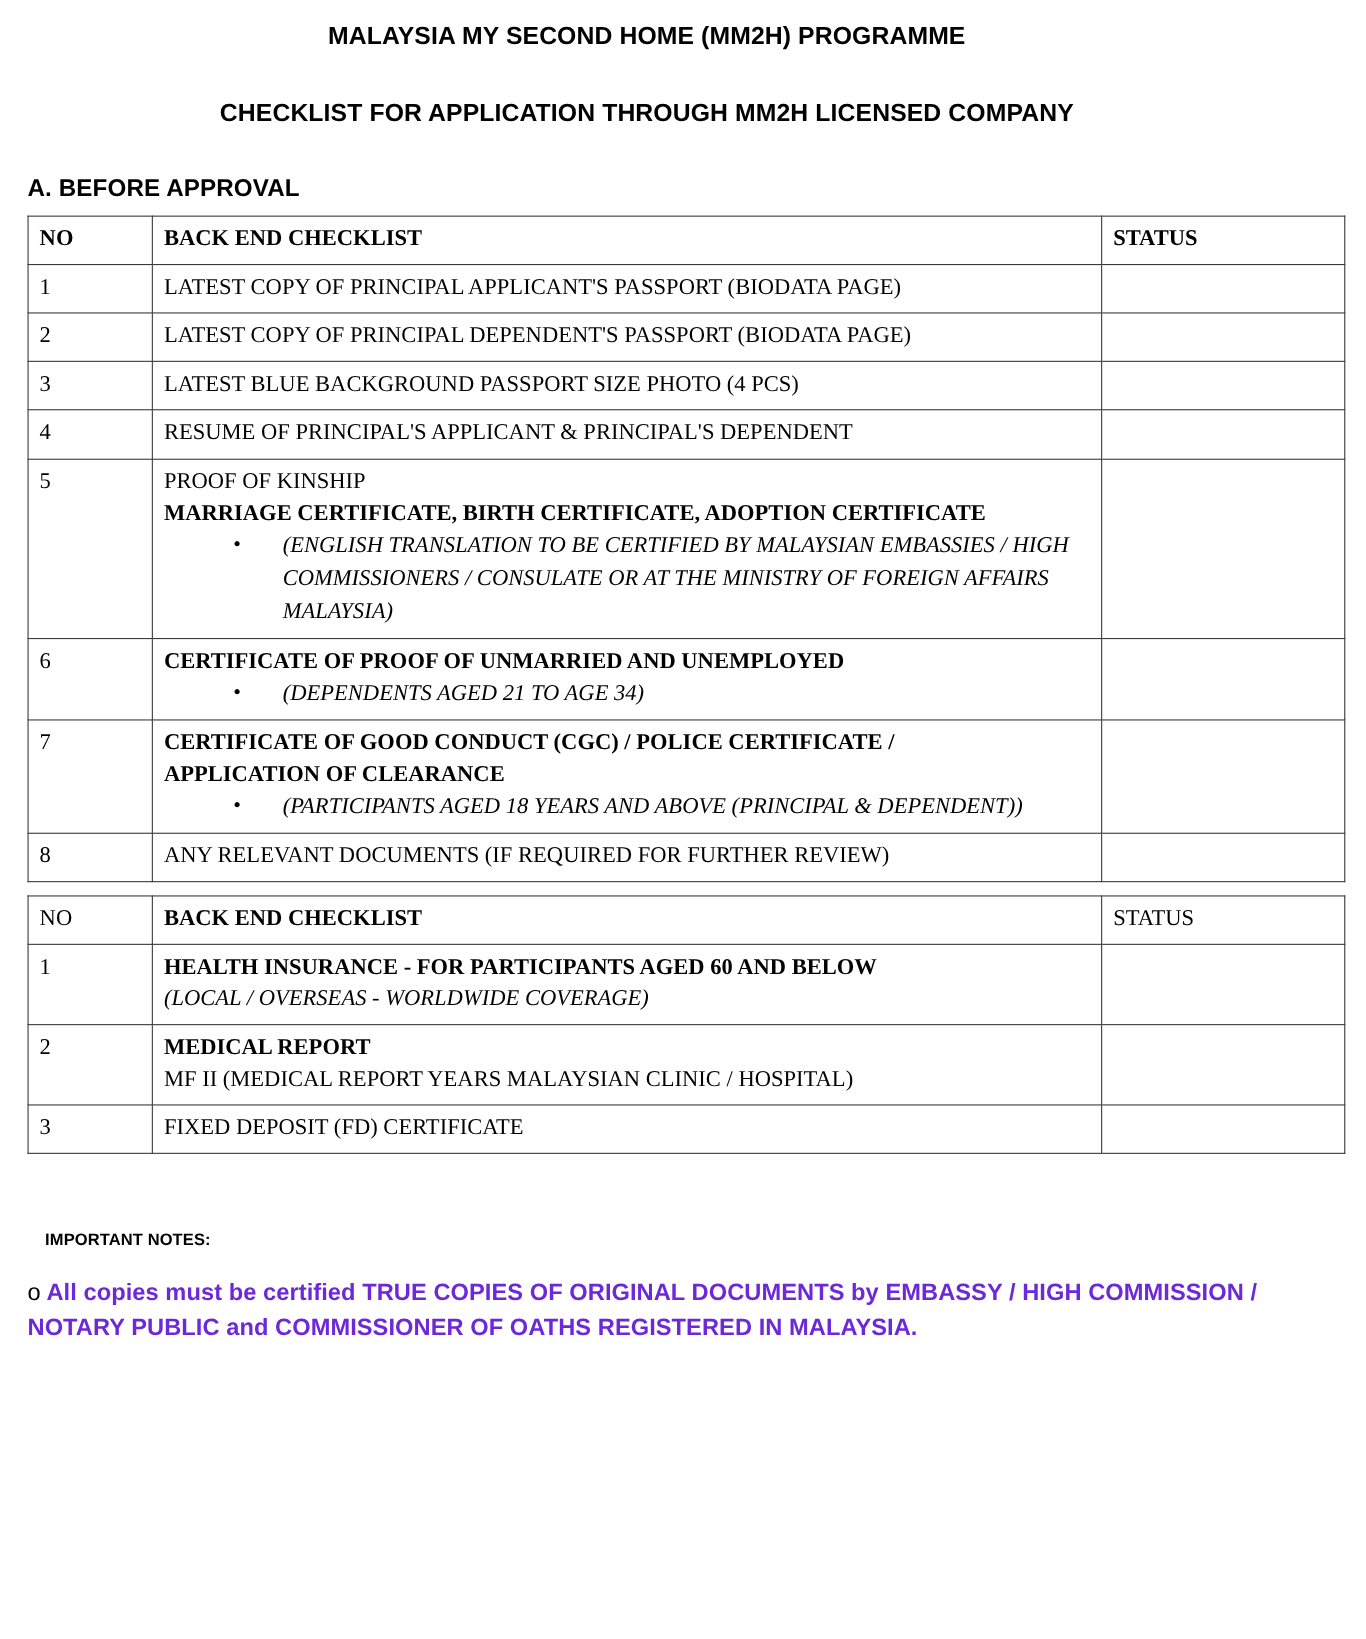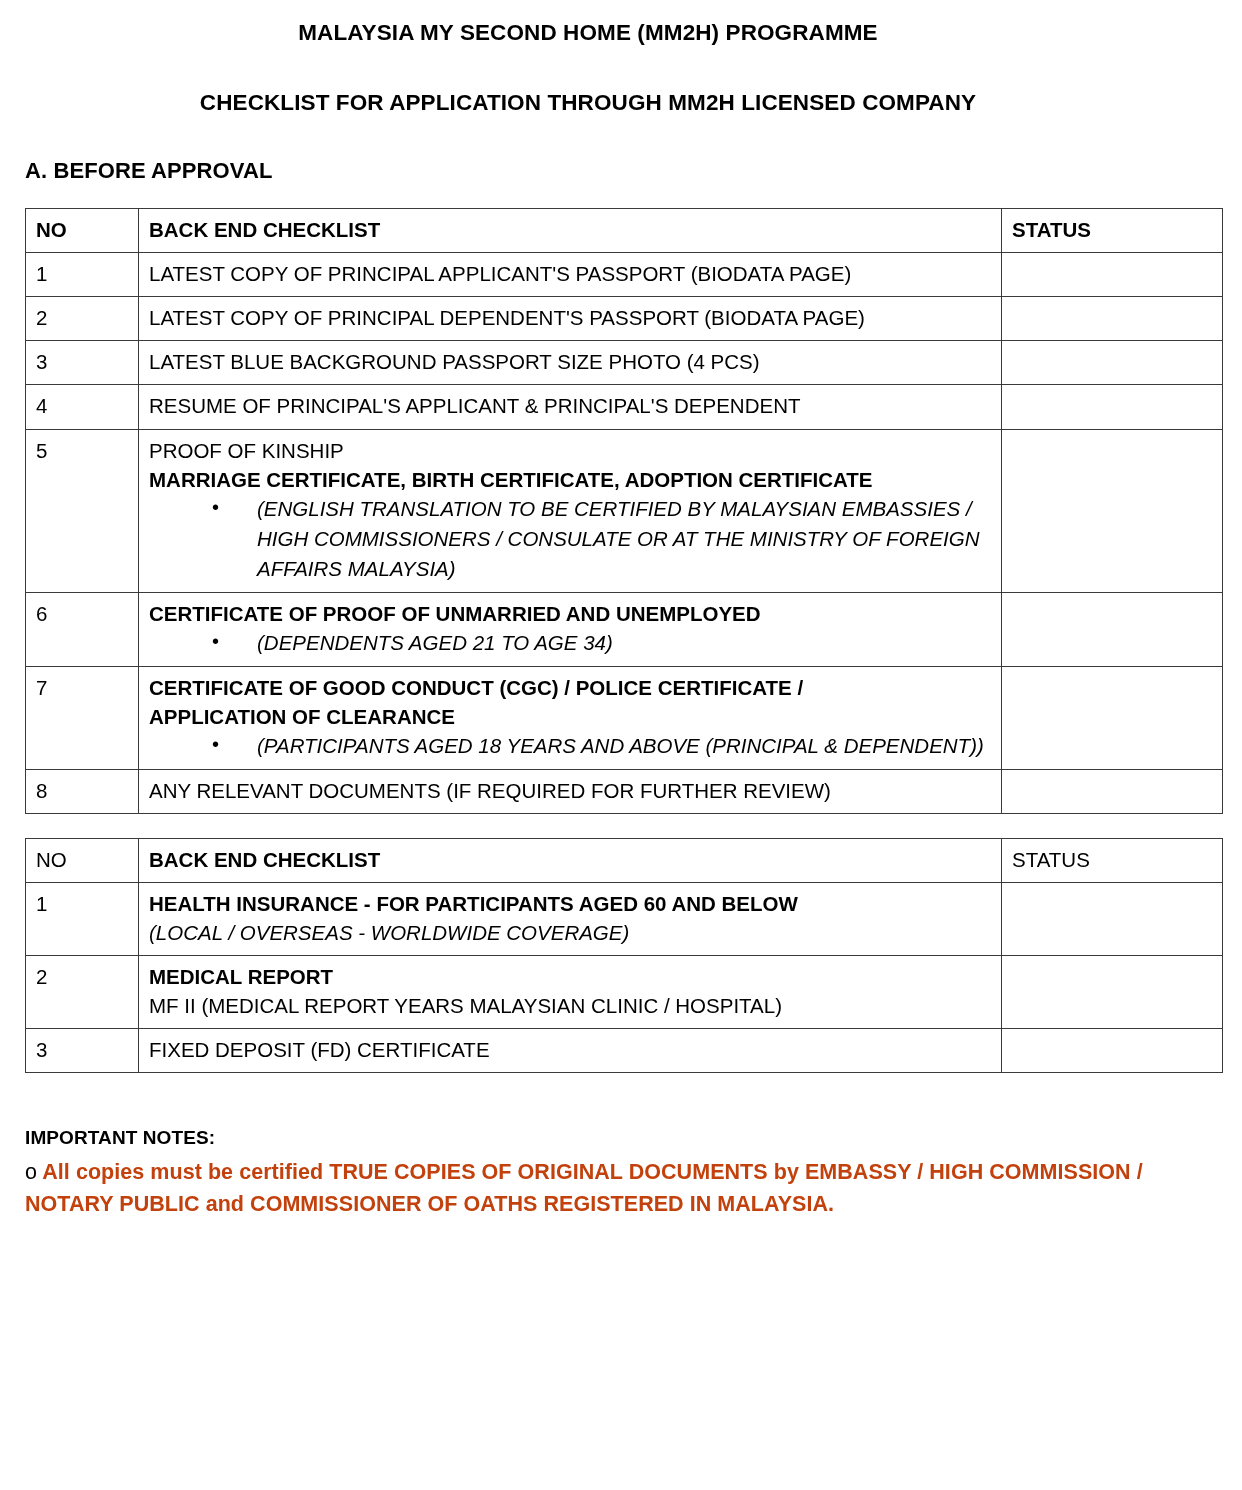--- a/index.html
+++ b/index.html
@@ -48,22 +48,23 @@
     margin: 0;
     padding-top: 44px;
     padding-left: 0px;
     letter-spacing: 0.1px;
   }
 
   
   table.checklist {
     border-collapse: collapse;
     width: 1197px;
-    margin-top: 24px;
+    margin-top: 12px;
     table-layout: fixed;
+    font-family: Liberation Serif, serif;
   }
   table.checklist td,
   table.checklist th {
     border: 1.2px solid #3a3a3a;
     vertical-align: top;
     padding: 6px 10px 8px 10px;
     font-size: 20.5px;
     line-height: 1.42;
     font-weight: normal;
     text-align: left;
@@ -113,22 +114,22 @@
     font-style: normal;
     font-size: 20px;
   }
 
   
   .notes {
     padding-top: 54px;
   }
   .notes-title {
     font-weight: bold;
-    font-size: 19px;
-    margin: 0;
+    font-size: 15px;
+    margin: 16px;
     letter-spacing: 0.1px;
   }
   .notes-body {
     font-weight: bold;
     font-size: 21.5px;
     line-height: 1.46;
     margin: 0;
     padding-top: 8px;
     letter-spacing: 0.05px;
   }
@@ -270,17 +271,17 @@
           </td>
           <td class="status-cell" style="border-color: rgb(58, 58, 58);"></td>
         </tr>
       </tbody>
   </table>
 
   <div class="notes">
     <div class="notes-title">IMPORTANT NOTES:</div>
     <div class="notes-body">
       <span class="note-marker">o</span>
-      <span class="note-red" id="note-red-text" style="color: #c2410c;">All copies must be certified TRUE COPIES OF ORIGINAL DOCUMENTS by EMBASSY / HIGH COMMISSION / NOTARY PUBLIC and COMMISSIONER OF OATHS REGISTERED IN MALAYSIA.</span>
+      <span class="note-red" id="note-red-text" style="color: #6d28d9;">All copies must be certified TRUE COPIES OF ORIGINAL DOCUMENTS by EMBASSY / HIGH COMMISSION / NOTARY PUBLIC and COMMISSIONER OF OATHS REGISTERED IN MALAYSIA.</span>
     </div>
   </div>
 
 </div>
 
 </body></html>

